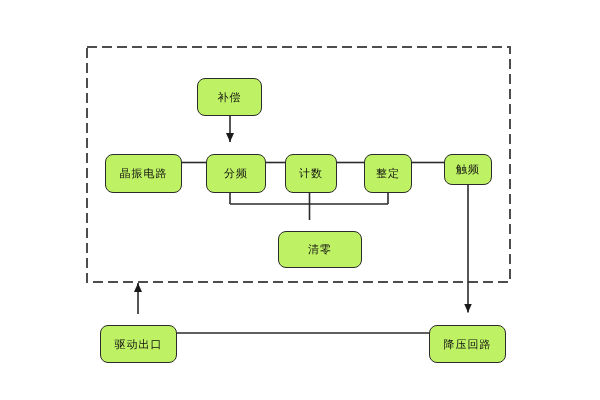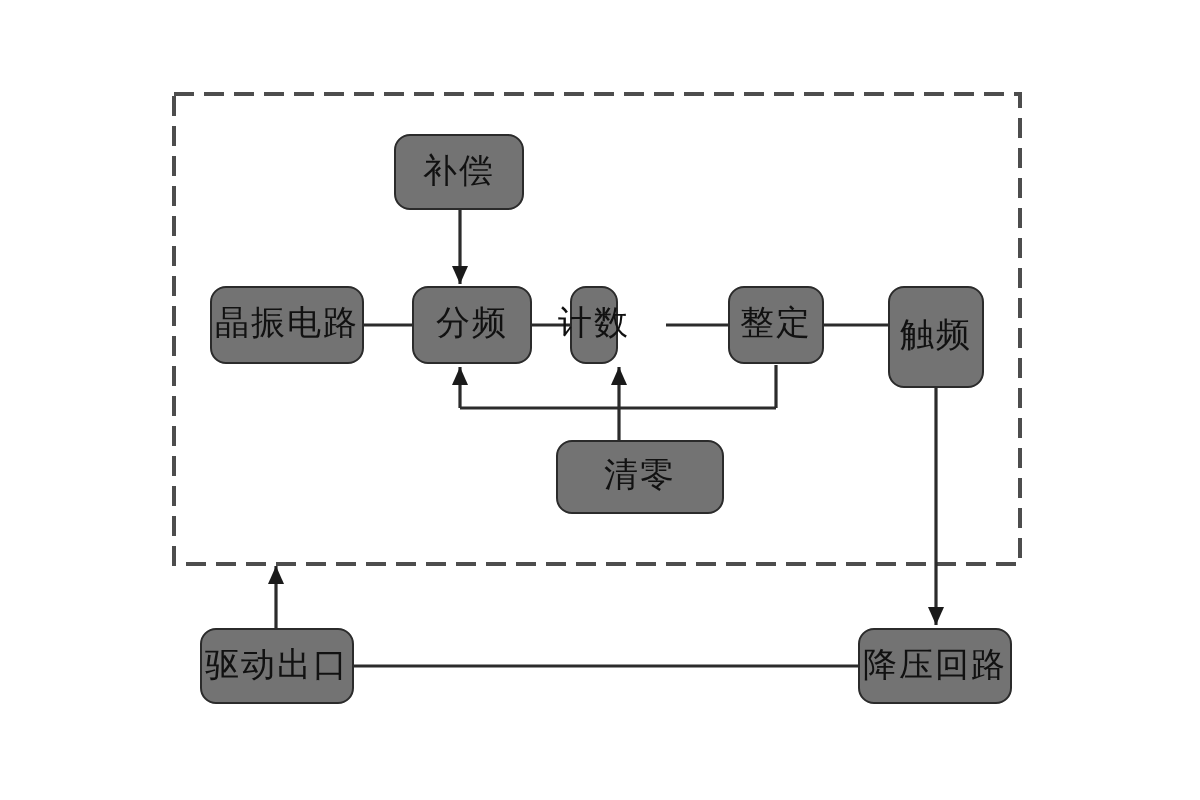--- a/index.html
+++ b/index.html
@@ -19,28 +19,29 @@
     position: absolute;
     left: 0;
     top: 0;
   }
   .block {
     position: absolute;
     box-sizing: border-box;
     display: flex;
     align-items: center;
     justify-content: center;
-    background: #737373;
+    background: #bef264;
     border: 1.5px solid #2b2b2b;
     border-radius: 8px;
-    font-size: 17px;
+    font-size: 11px;
     color: #111111;
     letter-spacing: 1px;
     white-space: nowrap;
     line-height: 1;
+    margin-top: 11px;
   }
 </style>
 </head>
 <body>
 
 <div class="canvas">
 
   <svg class="wires" width="600" height="400" viewBox="0 0 600 400">
     <defs>
       <marker id="arr" markerUnits="userSpaceOnUse" markerWidth="10" markerHeight="9" refX="9" refY="4" orient="auto">
@@ -68,25 +69,25 @@
 
     <line x1="177" y1="333" x2="429" y2="333" stroke="#2b2b2b" stroke-width="1.6"></line>
   </svg>
 
   <div class="block" style="left:197px; top:67px; width:65px; height:38px;">补偿</div>
 
   <div class="block" style="left:105px; top:143px; width:77px; height:39px;">晶振电路</div>
 
   <div class="block" style="left:206px; top:143px; width:60px; height:39px;">分频</div>
 
-  <div class="block" style="left:285px; top:143px; width:24px; height:39px;">计数</div>
+  <div class="block" style="left:285px; top:143px; width:52px; height:39px;">计数</div>
 
   <div class="block" style="left:364px; top:143px; width:48px; height:39px;">整定</div>
 
-  <div class="block" style="left:444px; top:143px; width:48px; height:51px;">触频</div>
+  <div class="block" style="left:444px; top:143px; width:48px; height:31px;">触频</div>
 
   <div class="block" style="left:278px; top:220px; width:84px; height:37px;">清零</div>
 
   <div class="block" style="left:100px; top:314px; width:77px; height:38px;">驱动出口</div>
 
   <div class="block" style="left:429px; top:314px; width:77px; height:38px;">降压回路</div>
 
 </div>
 
 </body></html>

